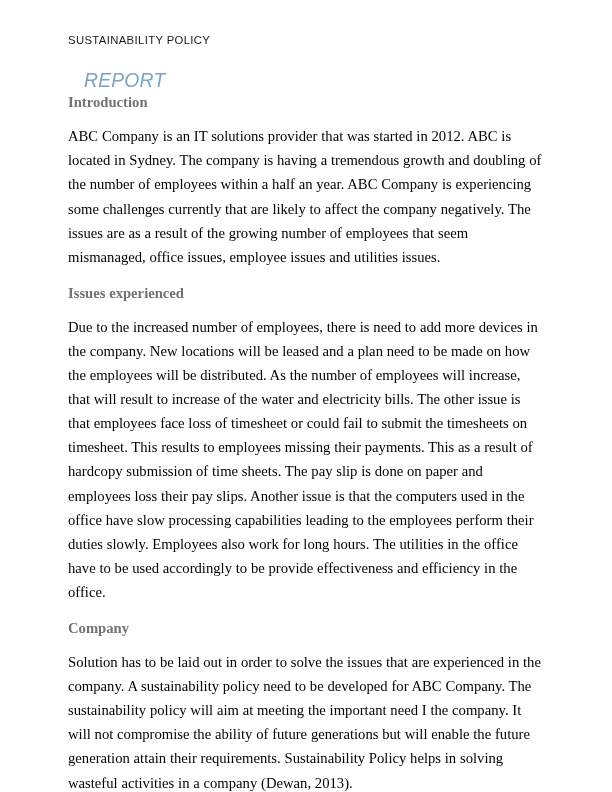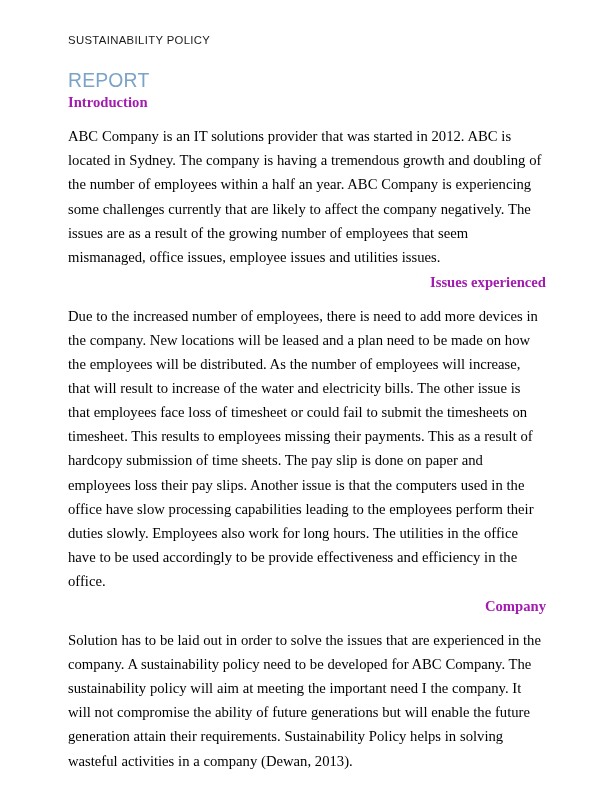--- a/index.html
+++ b/index.html
@@ -46,38 +46,38 @@
     width: 478px;
   }
 
   
   .doc-title {
     font-family: "Liberation Sans", "DejaVu Sans", sans-serif;
     font-size: 14.5pt;
     font-weight: 400;
     color: #7ba3c7;
     line-height: 1.15;
-    margin: 0 0 1px 0;
+    margin: 0 0 1px 16px;
     letter-spacing: 0.2px;
+    font-style: italic;
   }
 
   
   .section-heading {
     font-family: "Liberation Serif", "DejaVu Serif", serif;
     font-size: 11pt;
     font-weight: bold;
-    color: #a21caf;
+    color: #737373;
     line-height: 1.3;
     margin: 0;
     padding: 0;
   }
 
   .section-heading.spaced {
-    margin-top: 4px;
-    text-align: right;
+    margin-top: 15px;
   }
 
   
   .body-para {
     font-family: Liberation Serif, serif;
     font-size: 11pt;
     font-weight: normal;
     color: #000000;
     line-height: 24.1px;
     margin: 12px 0 0 0;

